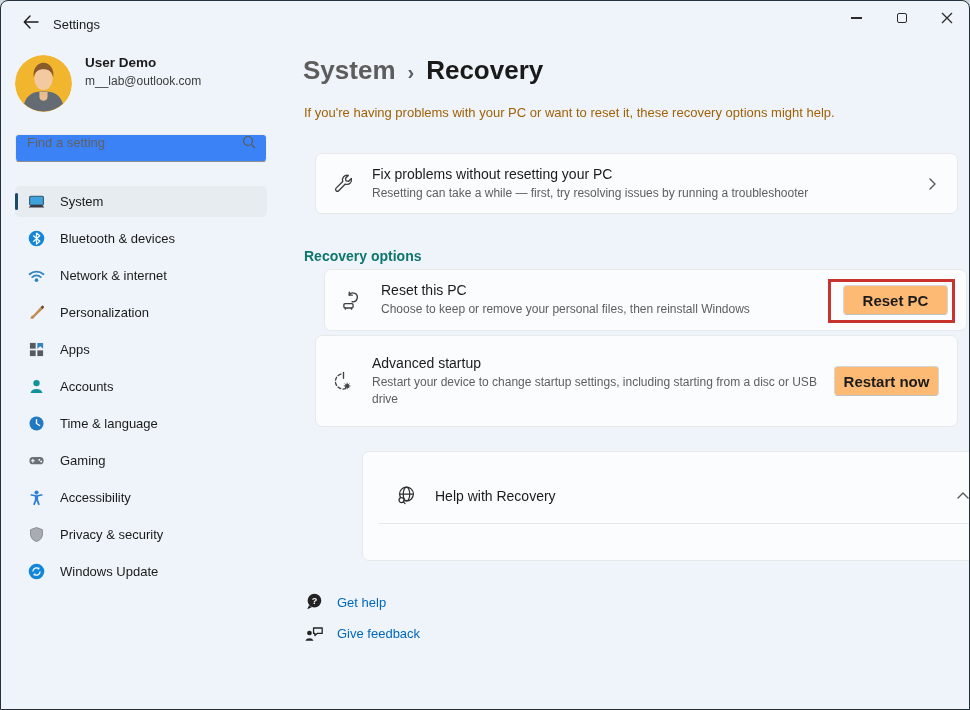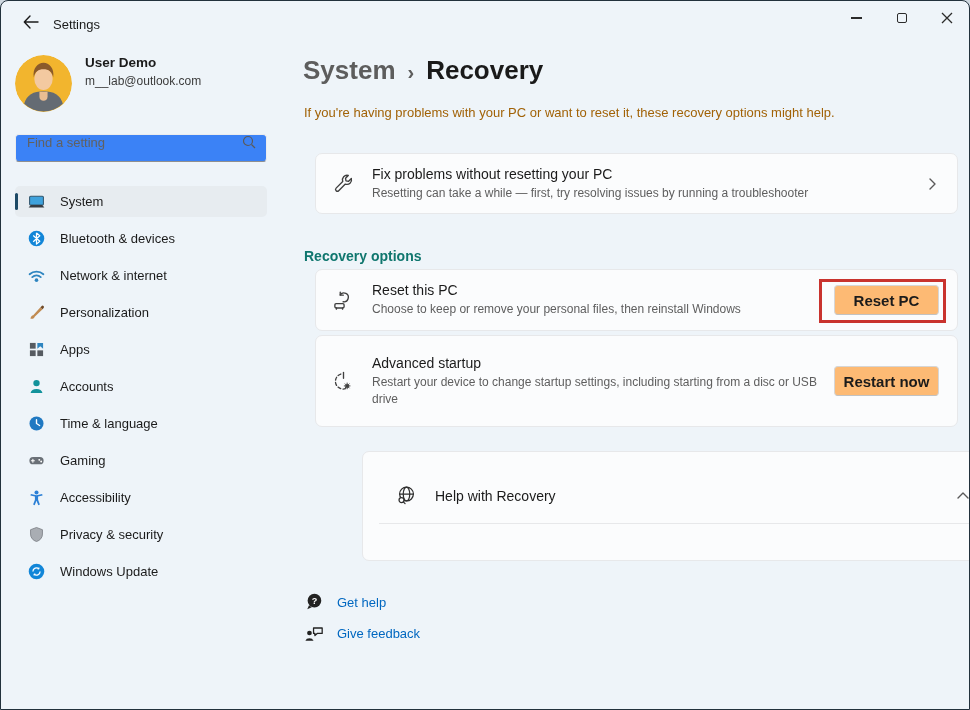--- a/index.html
+++ b/index.html
@@ -42,21 +42,21 @@
   .subtitle{ position:absolute; top:64px; left:1px; font-size:13px; color:#a16207; }
   .card{ position:absolute; left:12px; width:643px; background:#fbfcfd; border:1px solid #e7e8ea; border-radius:7px; display:flex; align-items:center; padding:0 18px 0 16px; }
   .card-icon{ width:40px; flex:0 0 auto; display:flex; align-items:center; }
   .card-text{ flex:1; padding-right:12px; }
   .card-title{ font-size:14px; color:#1b1b1b; }
   .card-desc{ font-size:12px; color:#5e5e5e; margin-top:3px; line-height:1.35; max-width:470px; }
   .chev{ display:flex; color:#5a5a5a; }
   .btn{ min-width:105px; height:30px; background:#fdba74; border:1px solid #d6d6d6; border-bottom-color:#c2c2c2; border-radius:4px; font-size:15px; color:#1b1b1b; cursor:pointer; font-family:inherit;font-weight:bold; }
   .section-label{ position:absolute; top:207px; left:1px; font-size:14px; font-weight:600; color:#0f766e; }
   .card-fix{ top:112px; height:61px; }
-  .card-reset{ top:228px; height:62px; }
+  .card-reset{ top:228px; height:62px;margin-left:9px; }
   .card-adv{ top:294px; height:92px; }
   .annotation-box{ position:absolute; right:11px; top:9px; width:127px; height:44px; border:3px solid #c9332e; pointer-events:none; }
   .card-help{ top:410px; height:110px; flex-direction:column; align-items:stretch; padding:16px;margin-left:47px; }
   .help-row{ height:55px; display:flex; align-items:center; padding:0 18px 0 16px; }
   .help-divider{ height:1px; background:#e7e8ea; margin:0; }
   .help-link-row{ height:54px; display:flex; align-items:center; padding-left:56px; }
   .link{ font-size:13px; color:#0067c0; cursor:pointer; text-decoration:none; }
   .footer-link{ position:absolute; left:1px; display:flex; align-items:center; gap:13px; cursor:pointer; }
   .fl-1{ top:551px; } .fl-2{ top:582px; }
 </style>

